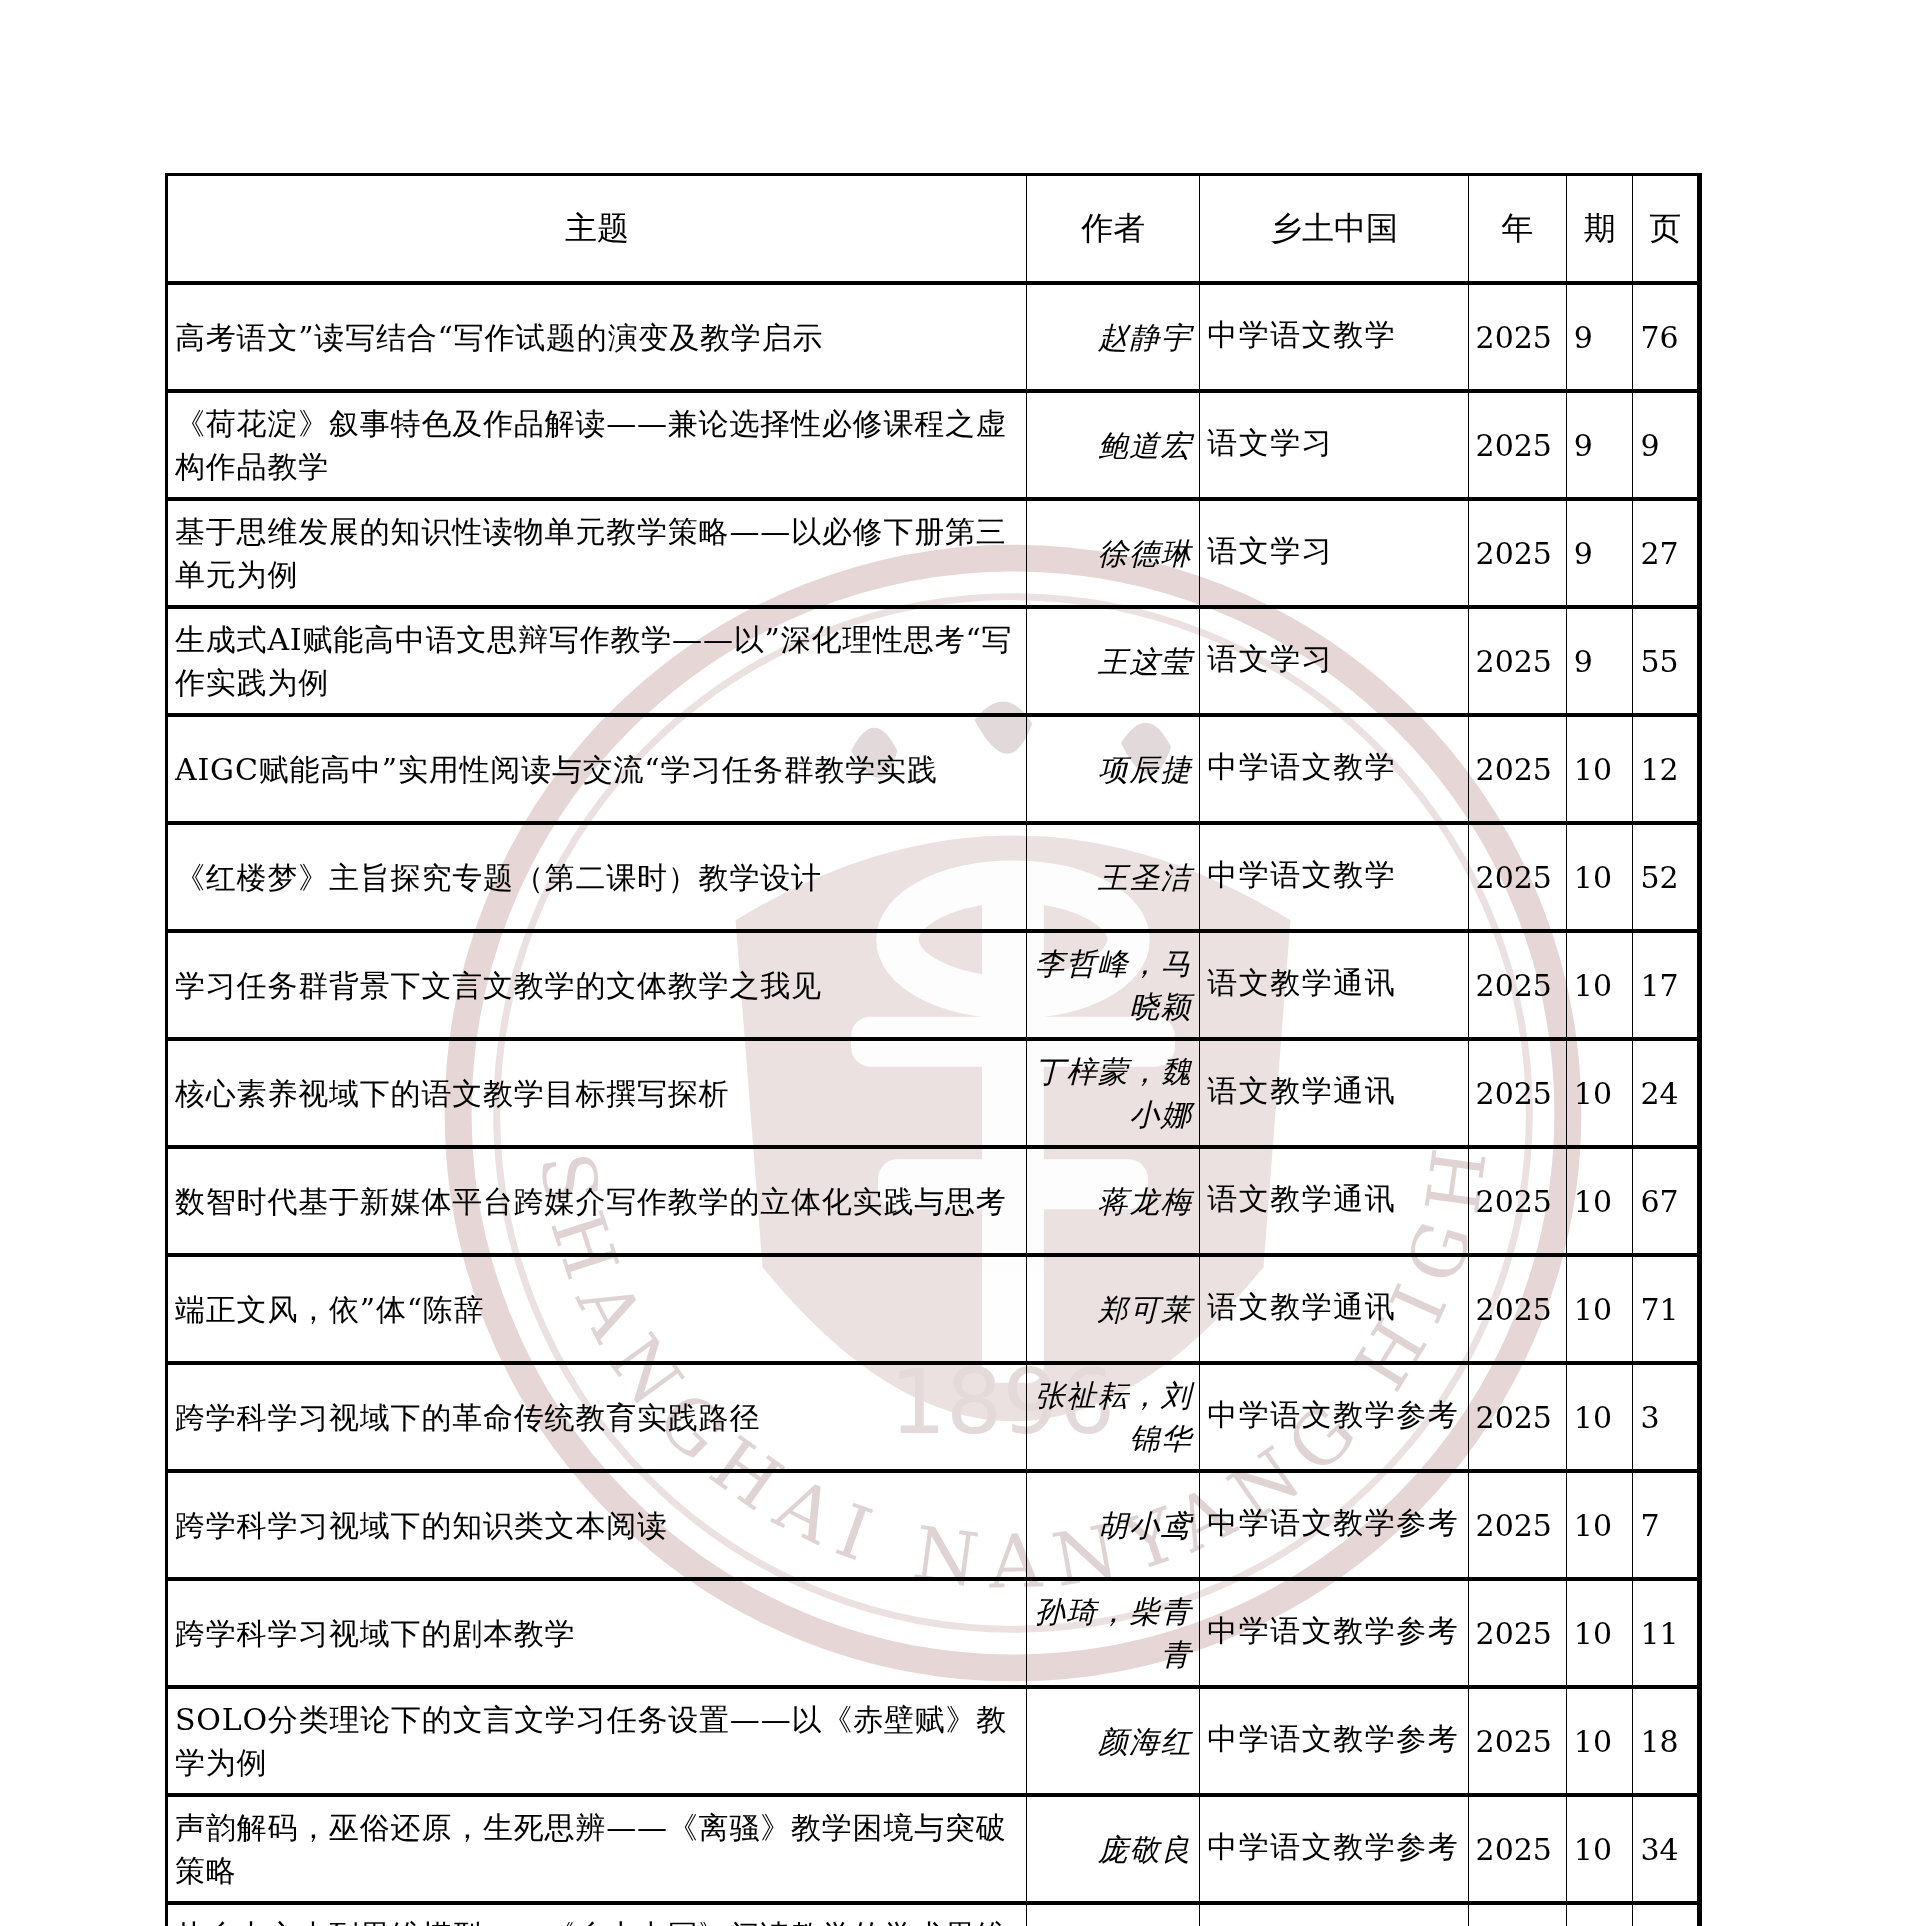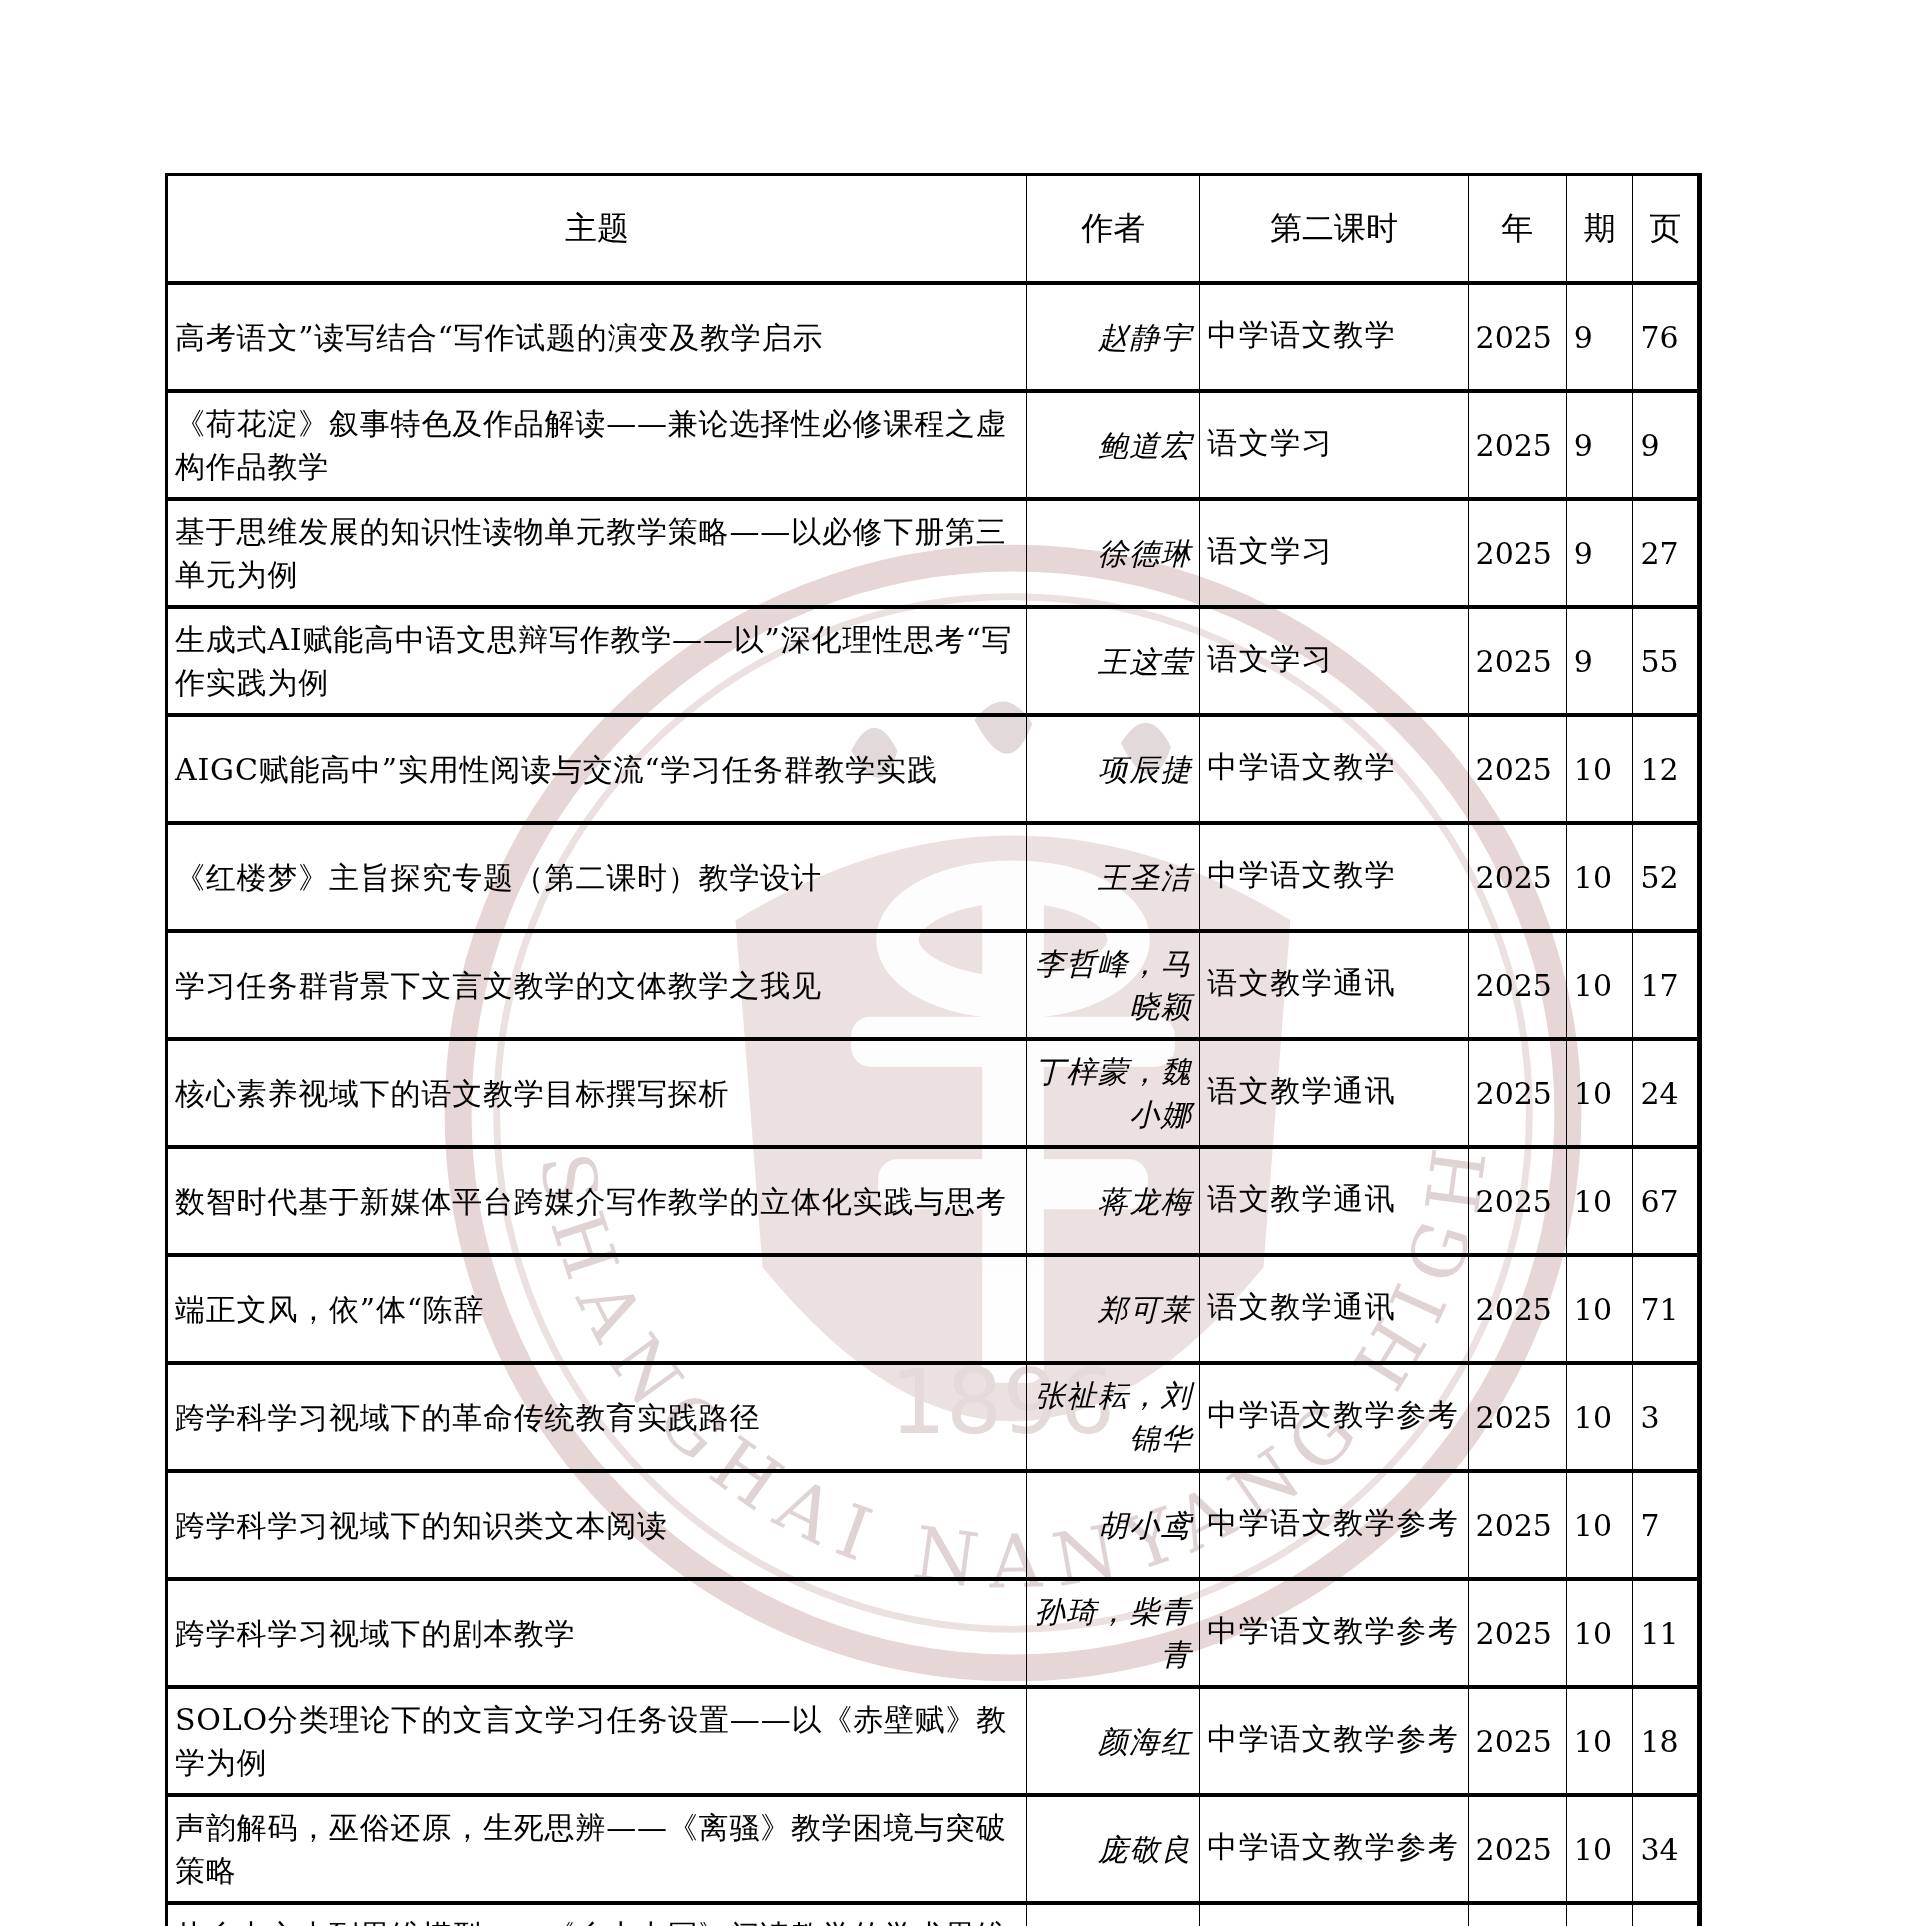--- a/index.html
+++ b/index.html
@@ -110,21 +110,21 @@
     <col class="col-author">
     <col class="col-source">
     <col class="col-year">
     <col class="col-issue">
     <col class="col-page">
   </colgroup>
   <thead>
     <tr>
       <th>主题</th>
       <th>作者</th>
-      <th>第二课时</th>
+      <th>乡土中国</th>
       <th>年</th>
       <th>期</th>
       <th class="page-col">页</th>
     </tr>
   </thead>
   <tbody id="table-body">
   <tr>
         <td class="topic">高考语文”读写结合“写作试题的演变及教学启示</td>
         <td class="author">赵静宇</td>
         <td class="source">中学语文教学</td>

